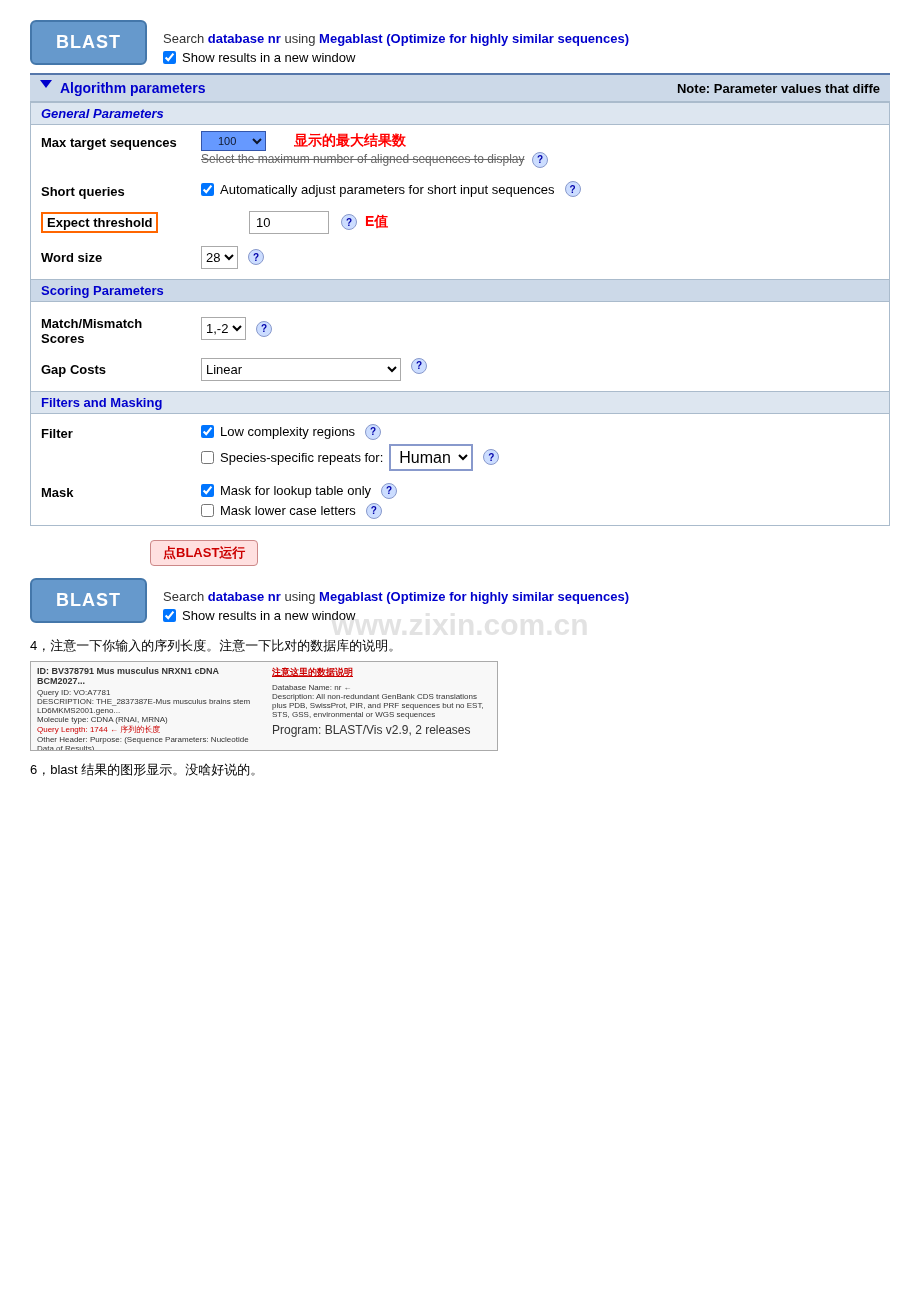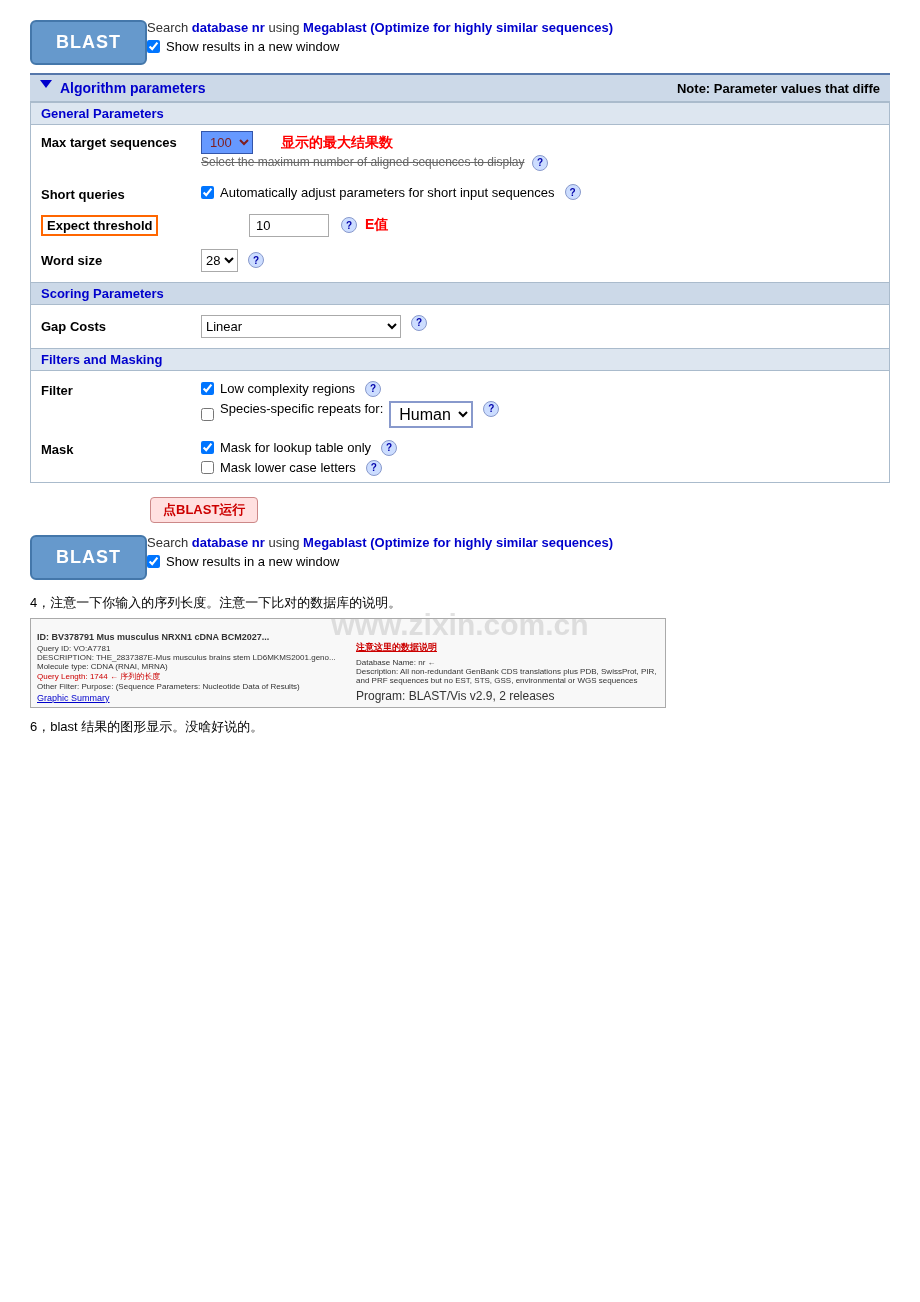--- a/index.html
+++ b/index.html
@@ -6,22 +6,22 @@
     body {
       font-family: Arial, sans-serif;
       font-size: 13px;
       background: #fff;
       color: #000;
       padding: 20px 30px;
     }
 
     .blast-section {
       display: flex;
-      align-items: flex-start;
-      gap: 0;
+      align-items: flex-end;
+      gap: 16px;
       margin-bottom: 8px;
     }
 
     .blast-button {
       background: #6699cc;
       color: #fff;
       font-weight: bold;
       font-size: 18px;
       border: 2px solid #4477aa;
       border-radius: 6px;
@@ -93,20 +93,21 @@
       font-size: 13px;
     }
 
     .general-params-label {
       color: #0000cc;
       font-weight: bold;
       font-size: 13px;
       background: #dde6f0;
       padding: 3px 10px;
       border-bottom: 1px solid #aabbcc;
+      font-style: italic;
     }
 
     .params-table {
       width: 100%;
       border-collapse: collapse;
     }
 
     .params-table td {
       padding: 6px 10px;
       vertical-align: middle;
@@ -125,24 +126,24 @@
 
     .inline-select {
       border: 1px solid #aaa;
       background: #fff;
       padding: 2px 0;
       font-size: 13px;
     }
 
     .blue-select {
       background-color: #6699ff;
-      color: #7f1d1d;
+      color: #0f172a;
       border: 1px solid #3355aa;
-      padding: 2px 4px;
-      font-size: 13px;
+      padding: 2px 12px;
+      font-size: 11px;
     }
 
     .helper-text {
       color: #666;
       font-size: 12px;
       text-decoration: line-through;
     }
 
     .info-bubble {
       display: inline-flex;
@@ -210,20 +211,21 @@
 
     .filter-rows td:first-child {
       width: 160px;
       font-weight: bold;
       vertical-align: top;
       padding-top: 8px;
     }
 
     .species-row {
       display: flex;
+      align-items: center;
       gap: 6px;
       margin-top: 4px;
     }
 
     .species-select {
       border: 2px solid #8899cc;
       background: #fff;
       padding: 2px 4px;
       font-size: 16px;
     }
@@ -244,29 +246,28 @@
 
     .section4-text {
       font-size: 13px;
       color: #000;
       margin: 14px 0 6px 0;
     }
 
     .thumbnail-box {
       border: 1px solid #aaa;
       background: #f8f8f8;
-      width: 636px;
+      width: 468px;
       height: 90px;
       overflow: hidden;
       font-size: 9px;
       color: #333;
       padding: 4px 6px;
       display: flex;
       gap: 16px;
-      align-items: flex-end;
     }
 
     .thumb-left {
       flex: 1;
     }
 
     .thumb-right {
       flex: 1;
     }
 
@@ -417,20 +418,35 @@
     </tbody>
       </table>
 
     <div class="section-divider">
       <span>Scoring Parameters</span>
     </div>
 
     <table class="params-table">
 
       <tbody>
+          <tr class="param-row">
+        <td>
+          <span>Match/Mismatch Scores</span>
+        </td>
+        <td>
+          <div style="display:flex;align-items:center;gap:6px;">
+            <select class="inline-select">
+              <option>1,-2</option>
+              <option>1,-3</option>
+              <option>2,-3</option>
+            </select>
+            <span class="info-bubble">?</span>
+          </div>
+        </td>
+      </tr>
 
       <tr class="param-row">
         <td>
           <span>Gap Costs</span>
         </td>
         <td>
           <div style="display:flex;align-items:flex-start;gap:6px;">
             <select class="inline-select" style="width:200px;">
               <option>Linear</option>
               <option>Existence: 5, Extension: 2</option>
@@ -517,21 +533,21 @@
 
   <div class="section4-text">4，注意一下你输入的序列长度。注意一下比对的数据库的说明。</div>
 
   <div class="thumbnail-box">
     <div class="thumb-left">
       <div style="font-weight:bold;font-size:9px;">ID: BV378791 Mus musculus NRXN1 cDNA BCM2027...</div>
       <div style="font-size:8px;margin-top:2px;">Query ID: VO:A7781</div>
       <div style="font-size:8px;">DESCRIPTION: THE_2837387E-Mus musculus brains stem LD6MKMS2001.geno...</div>
       <div style="font-size:8px;">Molecule type: CDNA (RNAI, MRNA)</div>
       <div style="font-size:8px;color:#cc0000;">Query Length: 1744  ← 序列的长度</div>
-      <div style="font-size:8px;">Other Filter: Purpose: (Sequence Parameters: Nucleotide Data of Results)</div>
+      <div style="font-size:8px;">Other Header: Purpose: (Sequence Parameters: Nucleotide Data of Results)</div>
       <a class="thumb-blue-link">Graphic Summary</a>
     </div>
     <div class="thumb-right">
       <div style="font-size:8px;">
         <span class="thumb-red-link">注意这里的数据说明</span>
       </div>
       <div style="font-size:8px;margin-top:4px;">Database Name: nr ←</div>
       <div style="font-size:8px;">Description: All non-redundant GenBank CDS translations plus PDB, SwissProt, PIR, and PRF sequences but no EST, STS, GSS, environmental or WGS sequences</div>
       <div style="font-size:12px;margin-top:4px;">Program: BLAST/Vis v2.9, 2 releases</div>
     </div>

